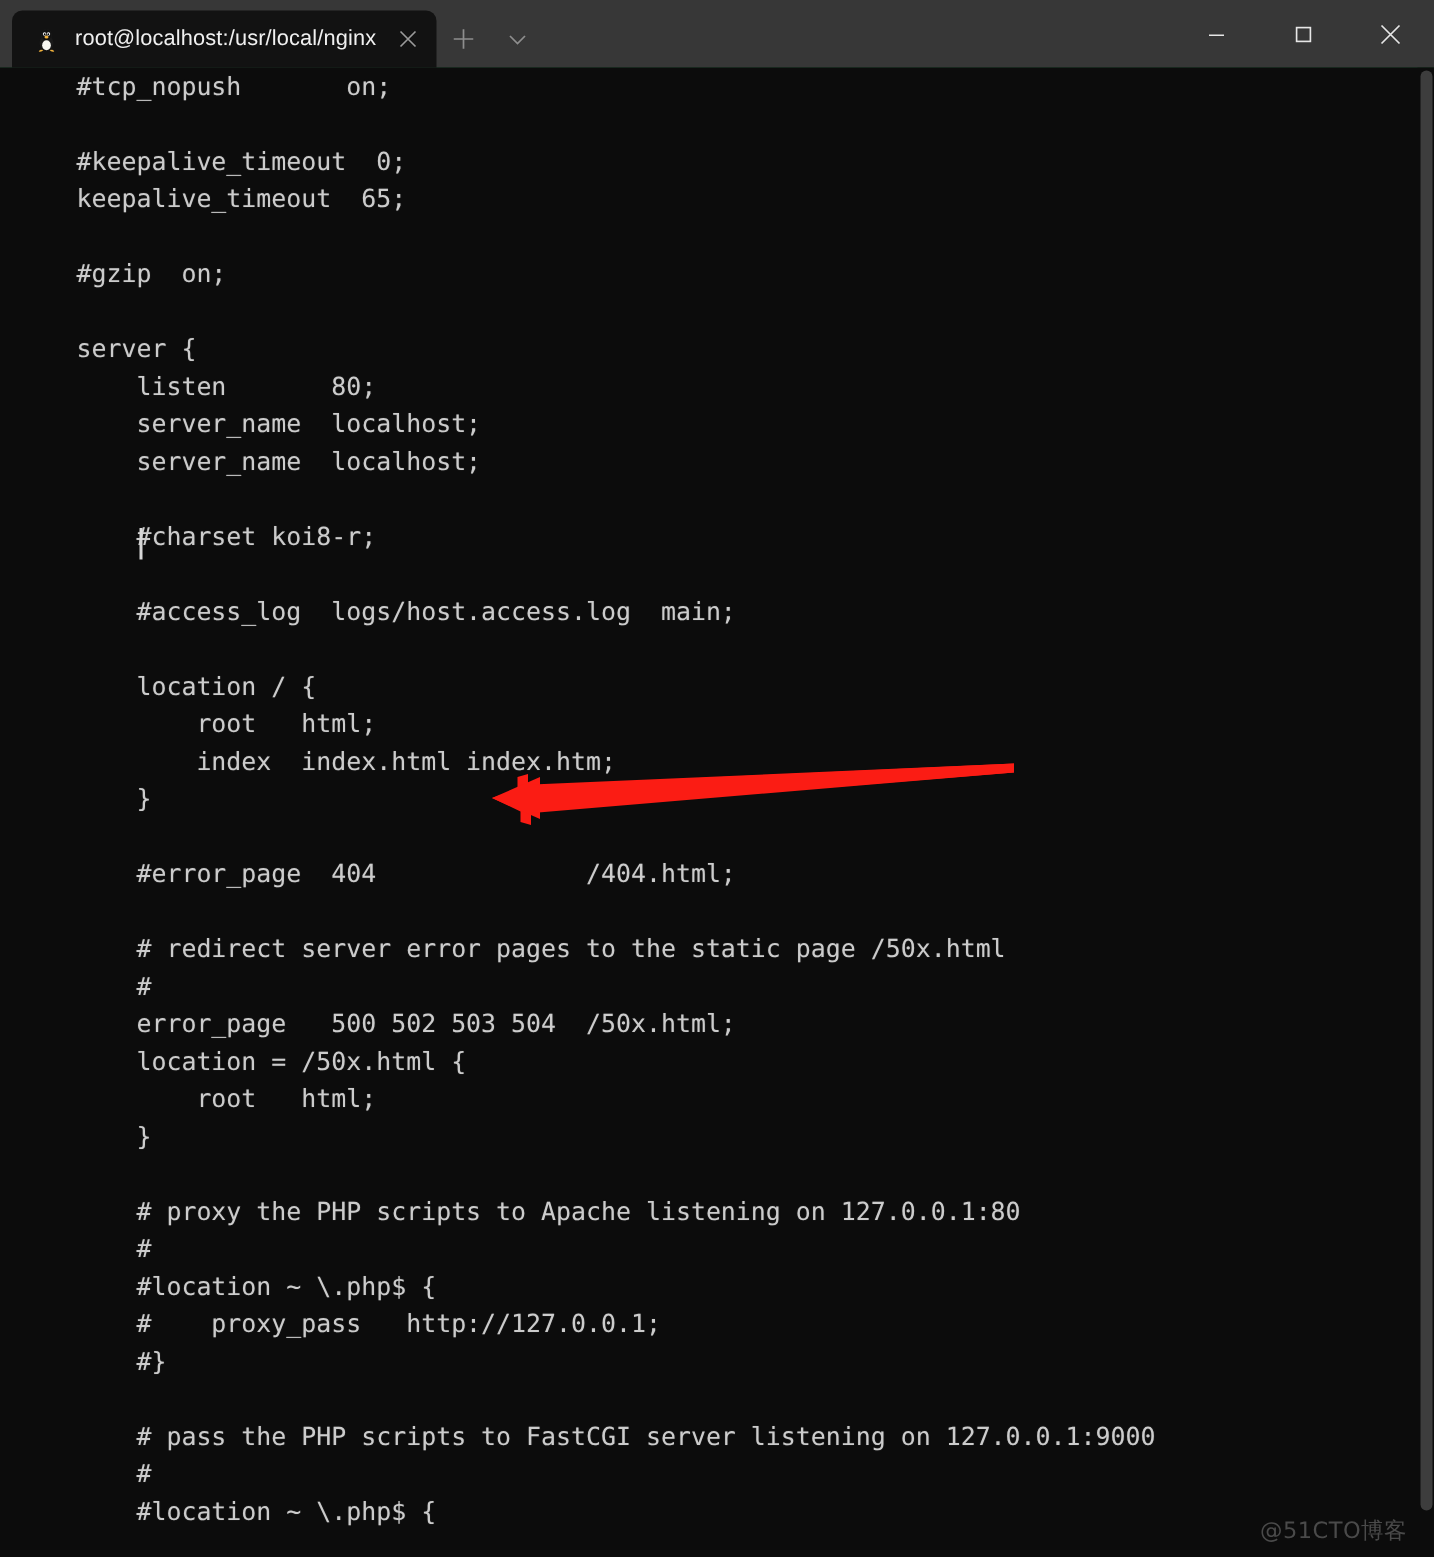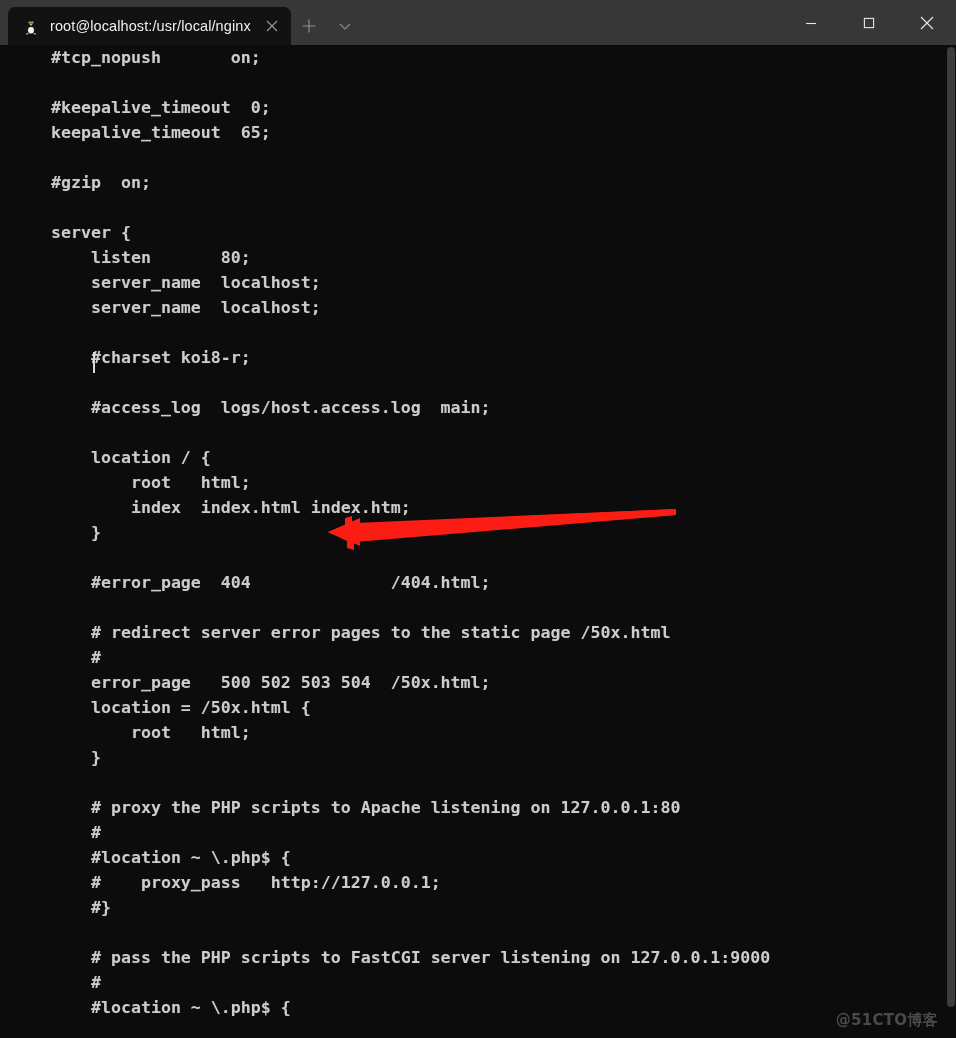--- a/index.html
+++ b/index.html
@@ -108,21 +108,20 @@
     justify-content: center;
   }
   .winbtn svg { display: block; }
 
   
   .terminal {
     position: relative;
     flex: 1 1 auto;
     background: #0c0c0c;
     overflow: hidden;
-    font-weight: bold;
   }
 
   .term-text {
     position: absolute;
     left: 51px;
     top: 0;
     margin: 0;
     padding: 0;
     color: #cccccc;
     font-family: "DejaVu Sans Mono", monospace;

